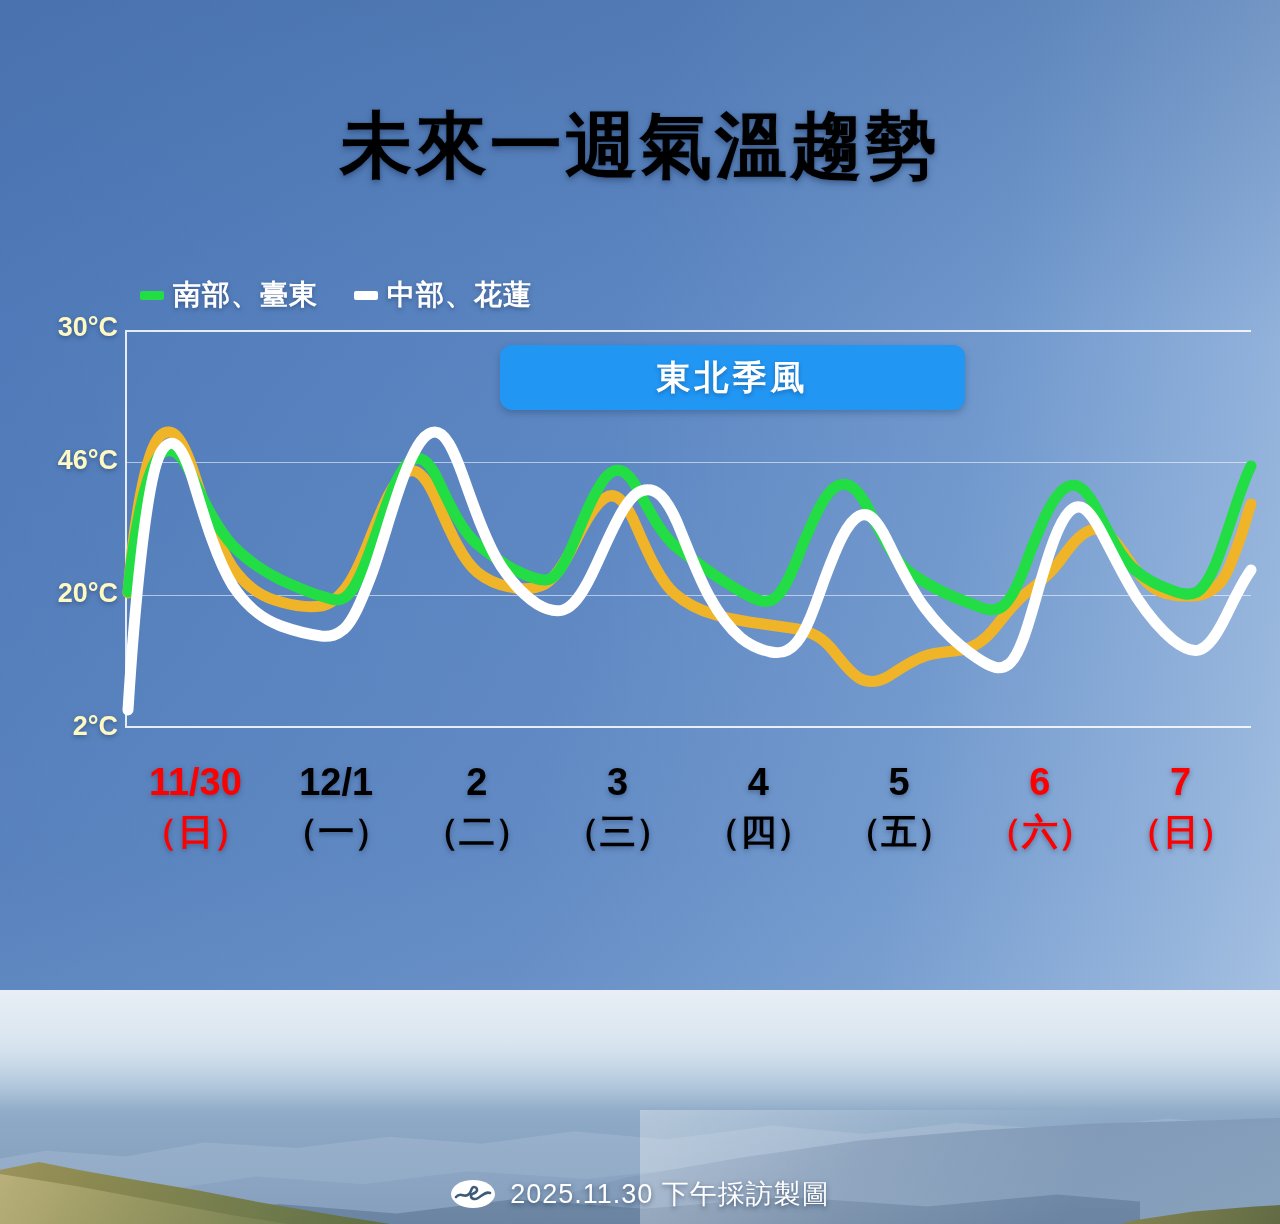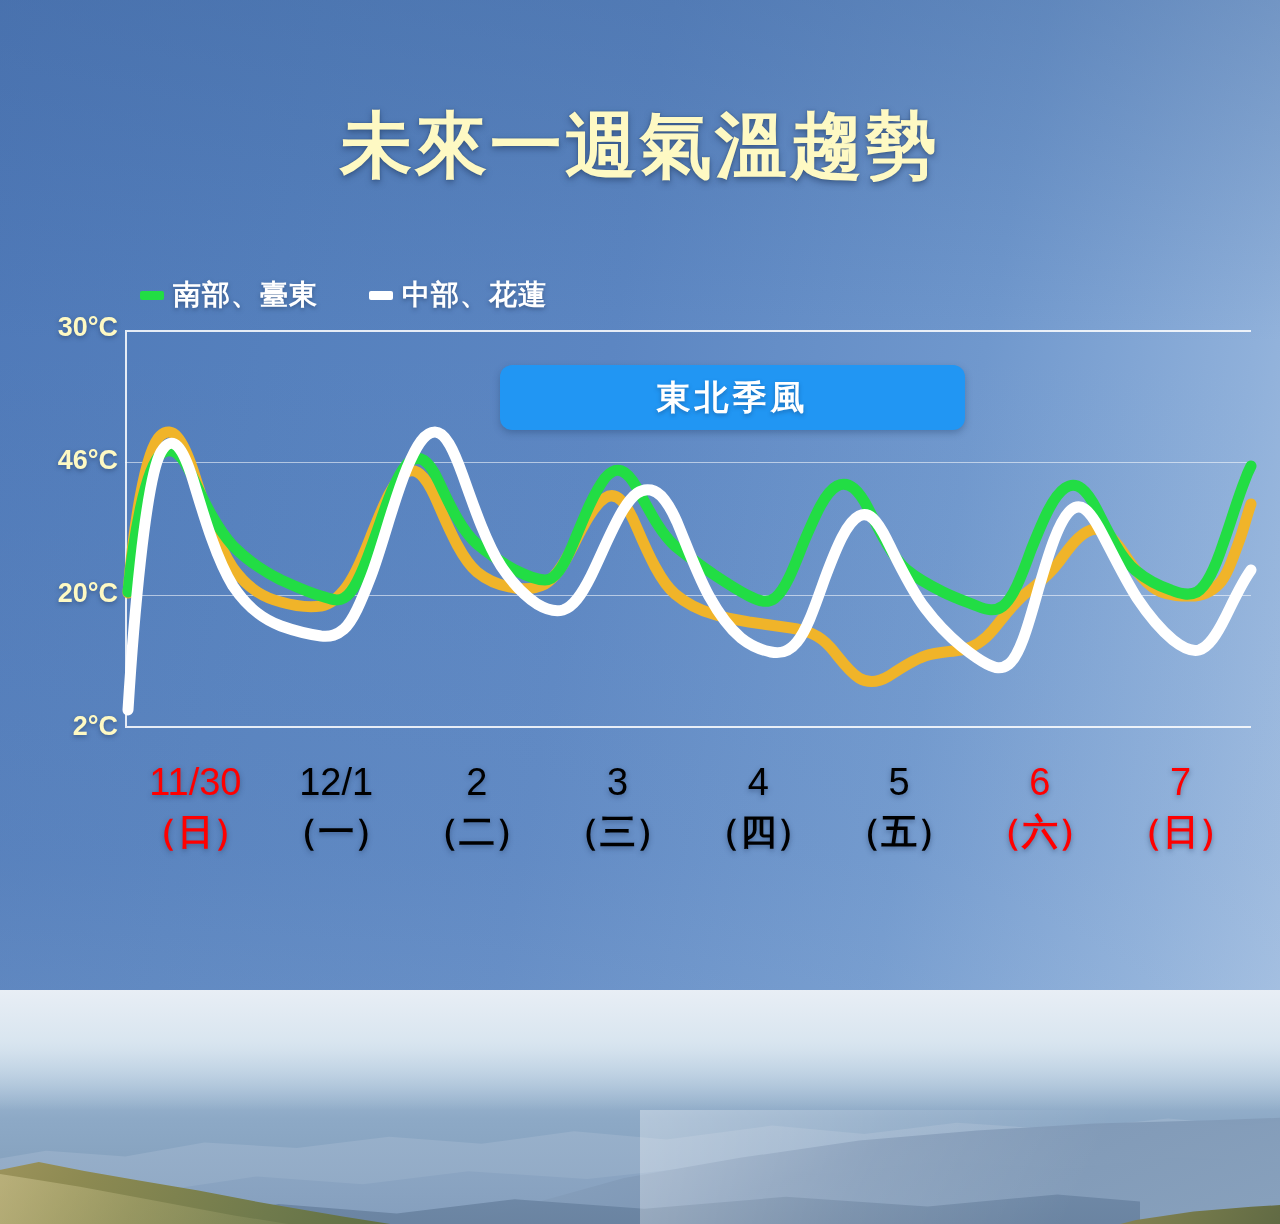--- a/index.html
+++ b/index.html
@@ -69,59 +69,59 @@
     clip-path:polygon(0% 100%,14% 62%,30% 40%,48% 26%,66% 18%,84% 12%,100% 8%,100% 100%);
   }
   .r-lightbeam{
     left:640px;top:120px;width:560px;height:170px;
     background:linear-gradient(115deg,rgba(255,255,255,.34) 0%,rgba(255,255,255,.12) 40%,rgba(255,255,255,0) 75%);
   }
 
   
   .title{
     position:absolute;left:0;top:98px;width:1280px;text-align:center;
-    font-size:72px;font-weight:bold;color:#fef9c3;letter-spacing:3px;
+    font-size:72px;font-weight:bold;color:#000000;letter-spacing:3px;
     text-shadow:0 3px 6px rgba(35,60,100,.55),0 0 2px rgba(40,70,110,.6);
   }
 
   
-  .legend{position:absolute;left:140px;top:276px;display:flex;align-items:center;gap:51px;}
+  .legend{position:absolute;left:140px;top:276px;display:flex;align-items:center;gap:36px;}
   .lg{display:flex;align-items:center;gap:9px;}
   .sw{width:24px;height:9px;border-radius:2px;display:block;}
   .lg-label{font-size:28px;font-weight:bold;color:#ffffff;
     text-shadow:0 2px 4px rgba(35,60,100,.55);letter-spacing:1px;white-space:nowrap;}
 
   
   .plot{position:absolute;left:125px;top:330px;width:1126px;height:398px;}
   .frame{position:absolute;inset:0;border:2px solid rgba(255,255,255,.85);
     border-top:2px solid rgba(255,255,255,.85);box-sizing:border-box;
     border-right:none;}
   .gridline{position:absolute;left:0;width:100%;height:1px;background:rgba(255,255,255,.55);}
   svg.curves{position:absolute;left:0;top:0;width:1126px;height:398px;overflow:visible;}
 
   
   .ylab{position:absolute;right:0;font-size:27px;font-weight:bold;color:#fef9c3;
     text-shadow:0 2px 4px rgba(35,60,100,.5);white-space:nowrap;}
   .yaxis{position:absolute;left:0;top:300px;width:118px;height:440px;}
 
   
   .banner{
-    position:absolute;left:500px;top:365px;width:465px;height:65px;
+    position:absolute;left:500px;top:345px;width:465px;height:65px;
     background:#2196f3;border-radius:12px;
     display:flex;align-items:center;justify-content:center;
     box-shadow:0 3px 7px rgba(30,60,100,.35);
   }
   .banner-text{font-size:34px;font-weight:bold;color:#ffffff;letter-spacing:4px;
     text-shadow:0 2px 4px rgba(20,60,110,.4);}
 
   
   .xaxis{position:absolute;left:125px;top:758px;width:1126px;height:110px;
     display:flex;}
   .xday{flex:1;text-align:center;}
-  .xd-num{font-size:38px;font-weight:normal;line-height:48px;
+  .xd-num{font-size:38px;font-weight:bold;line-height:48px;
     text-shadow:0 2px 5px rgba(35,60,100,.5);}
   .xd-wk{font-size:36px;font-weight:bold;line-height:52px;
     text-shadow:0 2px 5px rgba(35,60,100,.5);}
   .wht{color:#000000;}
   .red{color:#ff0000;}
 
   
   .footer{position:absolute;left:0;top:1176px;width:1280px;
     display:flex;align-items:center;justify-content:center;gap:14px;}
   .logo{width:46px;height:30px;}
@@ -265,14 +265,22 @@
     <div class="xday">
       <div class="xd-num red">6</div>
       <div class="xd-wk red">（六）</div>
     </div>
     <div class="xday">
       <div class="xd-num red">7</div>
       <div class="xd-wk red">（日）</div>
     </div>
   </div>
 
+  <div class="footer">
+    <svg class="logo" viewBox="0 0 46 30">
+      <ellipse cx="23" cy="15" rx="22" ry="14" fill="#ffffff"></ellipse>
+      <path d="M6 18 C11 12 14 20 19 15 C22 12 21 8 24 8 C27 8 28 11 26 13
+               C24 15 21 14 21 17 C21 20 25 21 28 19 C33 16 36 12 40 14" fill="none" stroke="#3c5a7a" stroke-width="2.6" stroke-linecap="round"></path>
+    </svg>
+    <span class="footer-text">2025.11.30 下午採訪製圖</span>
+  </div>
 
 </div>
 
 </body></html>

